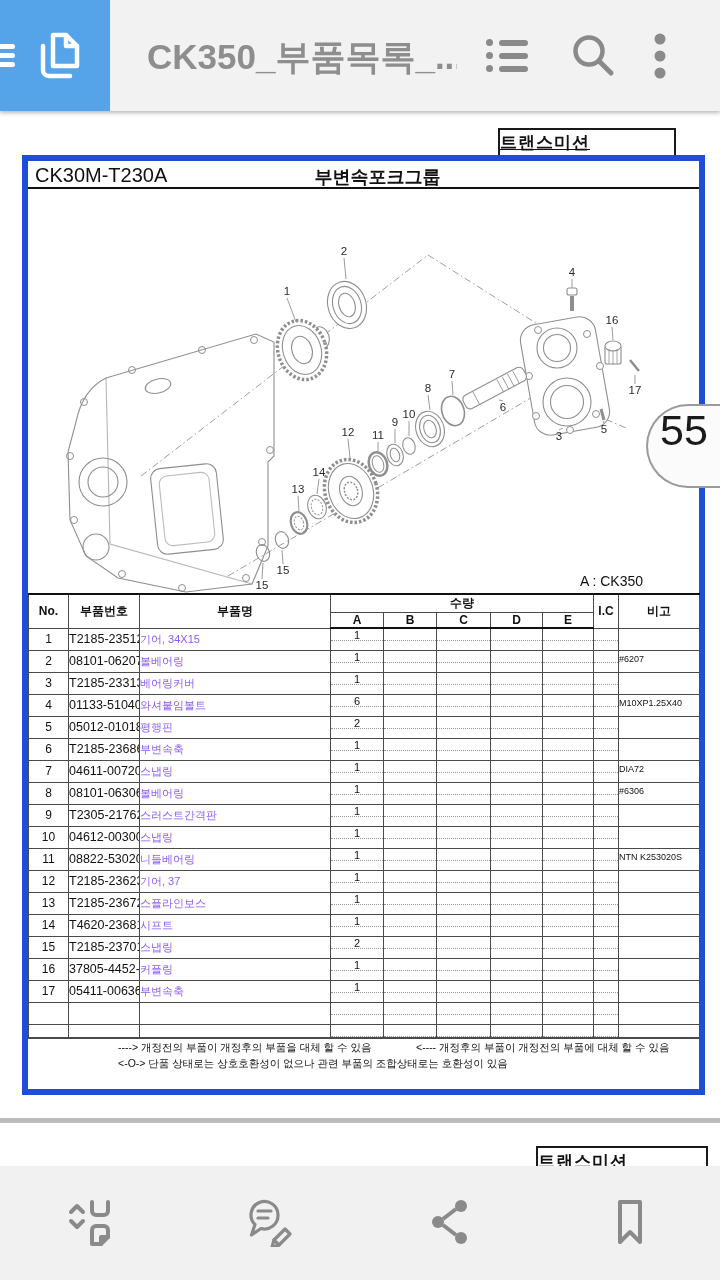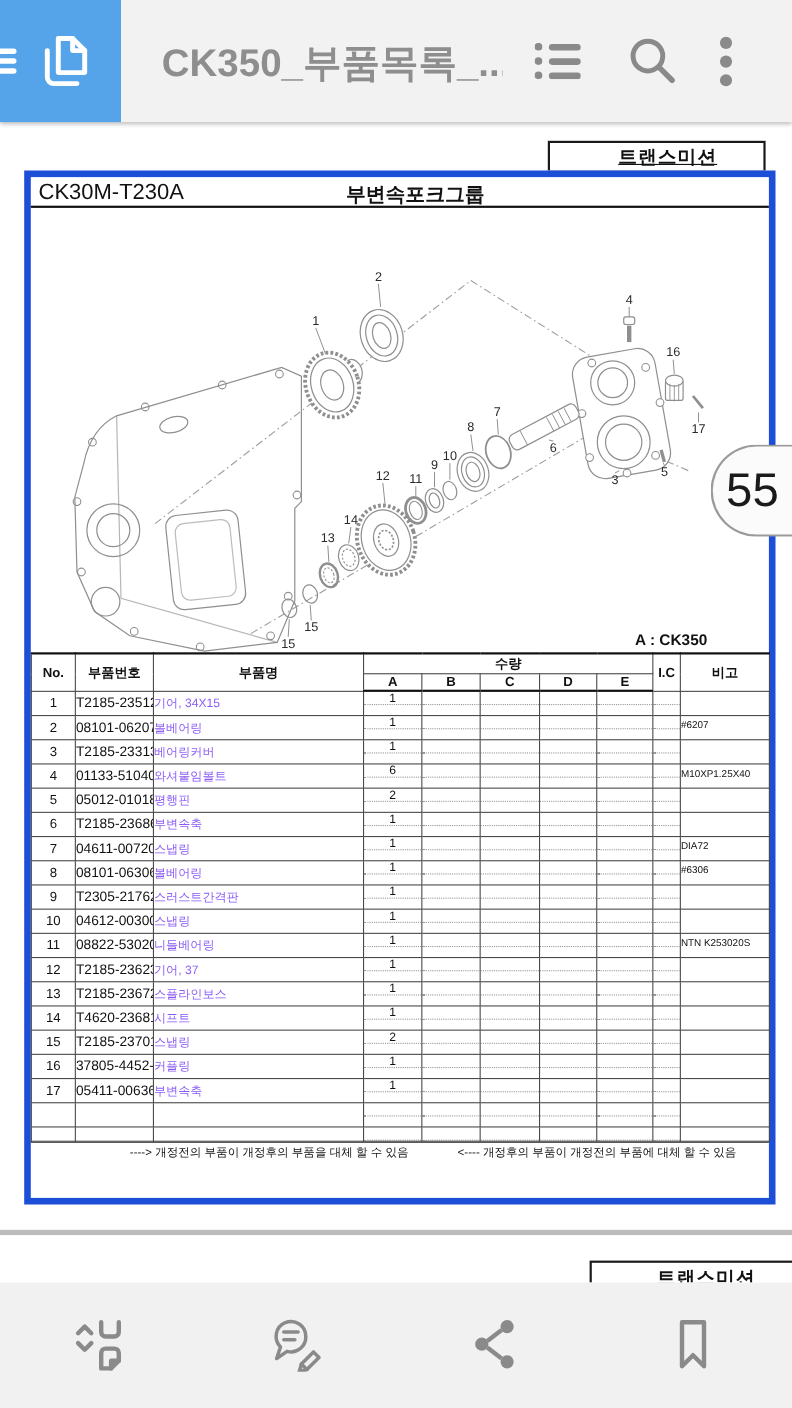--- a/index.html
+++ b/index.html
@@ -9,33 +9,33 @@
   
   .appbar{position:absolute;left:0;top:0;width:720px;height:111px;background:#f2f2f2;
           box-shadow:0 2px 4px rgba(0,0,0,.28);z-index:20;}
   .doc-tile{position:absolute;left:0;top:0;width:110px;height:111px;background:#55a3e9;cursor:pointer;}
   .ham-bar{position:absolute;left:0;background:#ffffff;border-radius:0 3px 3px 0;width:15px;height:5px;}
   .appbar-title{position:absolute;left:147px;top:34px;font-size:35px;font-weight:bold;color:#8e8e8e;
                 white-space:nowrap;max-width:310px;overflow:hidden;}
   .bar-ic{position:absolute;top:33px;}
   
   .pageA{position:absolute;left:0;top:111px;width:720px;height:1007px;background:#ffffff;}
-  .tag-box{position:absolute;border:2px solid #1a1a1a;background:#fff;display:flex;align-items:center;justify-content:center;padding-left:20px;}
+  .tag-box{position:absolute;border:2px solid #1a1a1a;background:#fff;display:flex;align-items:center;justify-content:flex-start;}
   .tag-box span{font-size:17px;font-weight:bold;color:#111;text-decoration:underline;letter-spacing:1px;}
   .sheet{position:absolute;left:22px;top:44px;width:671px;border:6px solid #1d4ed8;background:#fff;}
   .sheet-head{position:relative;height:26px;border-bottom:2px solid #111;}
   .model{position:absolute;left:7px;top:3px;font-size:20px;color:#111;}
   .group-title{position:absolute;left:0;right:0;top:4px;text-align:center;font-size:18px;font-weight:bold;color:#111;margin-left:28px;}
   .drawing{position:relative;height:404px;overflow:hidden;}
   .diagram-svg{position:absolute;left:0;top:0;}
-  .dwg-note{position:absolute;right:56px;bottom:4px;font-size:14px;font-weight:bold;color:#111;}
+  .dwg-note{position:absolute;right:56px;bottom:4px;font-size:14px;font-weight:normal;color:#111;}
   
   .page-tab{position:absolute;right:0;top:404px;width:72px;height:80px;background:#fbfbfb;
             border:2px solid #9a9a9a;border-right:none;border-radius:44px 0 0 44px;z-index:6;
-            display:flex;align-items:center;justify-content:center;font-size:43px;color:#1a1a1a;cursor:pointer;}
+            display:flex;align-items:flex-start;justify-content:center;font-size:43px;color:#1a1a1a;cursor:pointer;}
   
   table.parts{border-collapse:collapse;table-layout:fixed;width:671px;border-top:2px solid #111;}
   table.parts td,table.parts th{border:1px solid #4a4a4a;padding:0;margin:0;overflow:hidden;white-space:nowrap;}
   table.parts th{font-size:12px;font-weight:bold;color:#111;background:#fff;}
   tr.hrow1 th{height:12px;}
   tr.hrow2 th{height:11px;border-bottom:2px solid #111;font-size:12px;}
   tr.brow{height:22px;}
   tr.brow.short{height:12px;}
   td.cno{font-size:12px;text-align:center;color:#111;}
   td.cpn{font-size:12.5px;padding-left:5px;color:#111;}
@@ -820,20 +820,23 @@
             </td>
           </tr>
         </tbody>
     </table>
 
     <div class="notes">
       <div class="nl">
           <span class="na">----&gt; 개정전의 부품이 개정후의 부품을 대체 할 수 있음</span>
                       <span class="nb">&lt;---- 개정후의 부품이 개정전의 부품에 대체 할 수 있음</span>
         </div>
+      <div class="nl">
+          <span class="na">&lt;-O-&gt; 단품 상태로는 상호호환성이 없으나 관련 부품의 조합상태로는 호환성이 있음</span>
+        </div>
     </div>
   </div>
 
 </div>
 
 <div class="page-tab">
   <span>55</span>
 </div>
 
 <div class="page-gap"></div>

